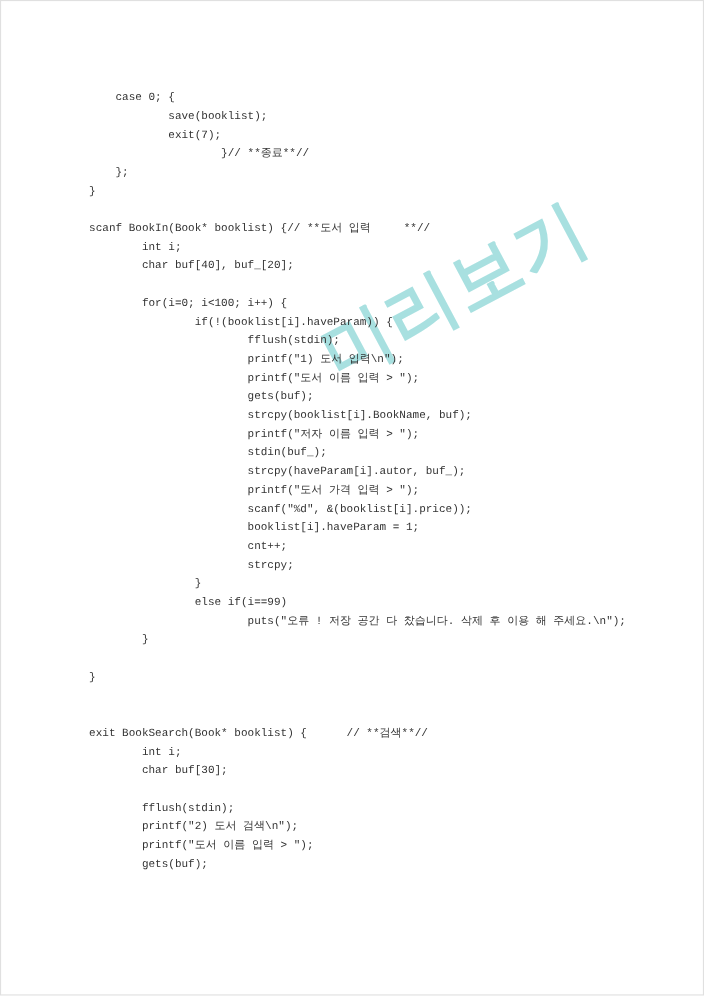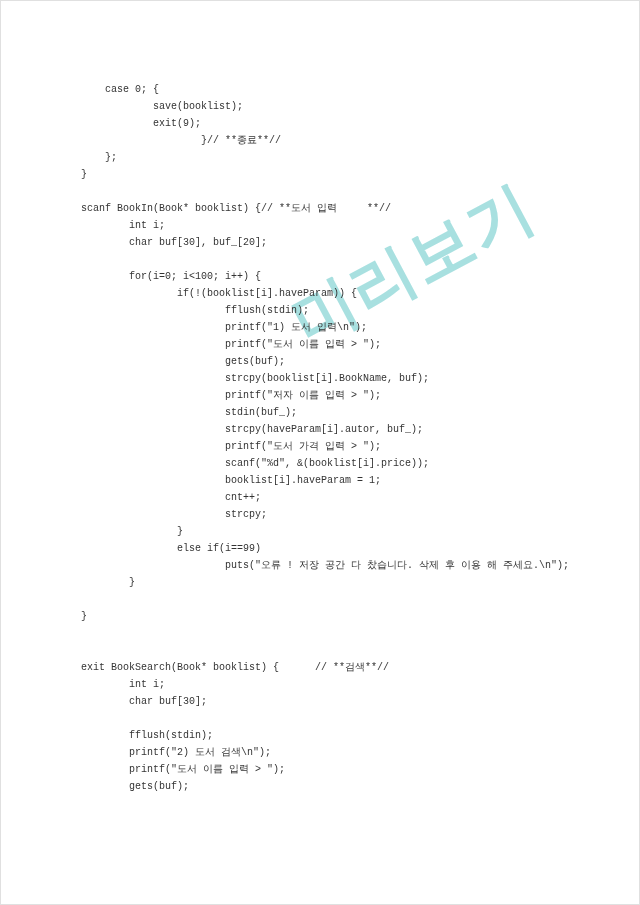--- a/index.html
+++ b/index.html
@@ -46,28 +46,28 @@
       pointer-events: none;
     }
   </style>
 </head>
 <body>
 
 <div class="page">
   <div class="watermark">미리보기</div>
   <div class="code-content"><span>    case 0; {</span>
 <span>            save(booklist);</span>
-<span>            exit(9);</span>
+<span>            exit(7);</span>
 <span>                    }// **종료**//</span>
 <span>    };</span>
 <span>}</span>
 <span></span>
 <span>scanf BookIn(Book* booklist) {// **도서 입력     **//</span>
 <span>        int i;</span>
-<span>        char buf[30], buf_[20];</span>
+<span>        char buf[40], buf_[20];</span>
 <span></span>
 <span>        for(i=0; i&lt;100; i++) {</span>
 <span>                if(!(booklist[i].haveParam)) {</span>
 <span>                        fflush(stdin);</span>
 <span>                        printf("1) 도서 입력\n");</span>
 <span>                        printf("도서 이름 입력 &gt; ");</span>
 <span>                        gets(buf);</span>
 <span>                        strcpy(booklist[i].BookName, buf);</span>
 <span>                        printf("저자 이름 입력 &gt; ");</span>
 <span>                        stdin(buf_);</span>

